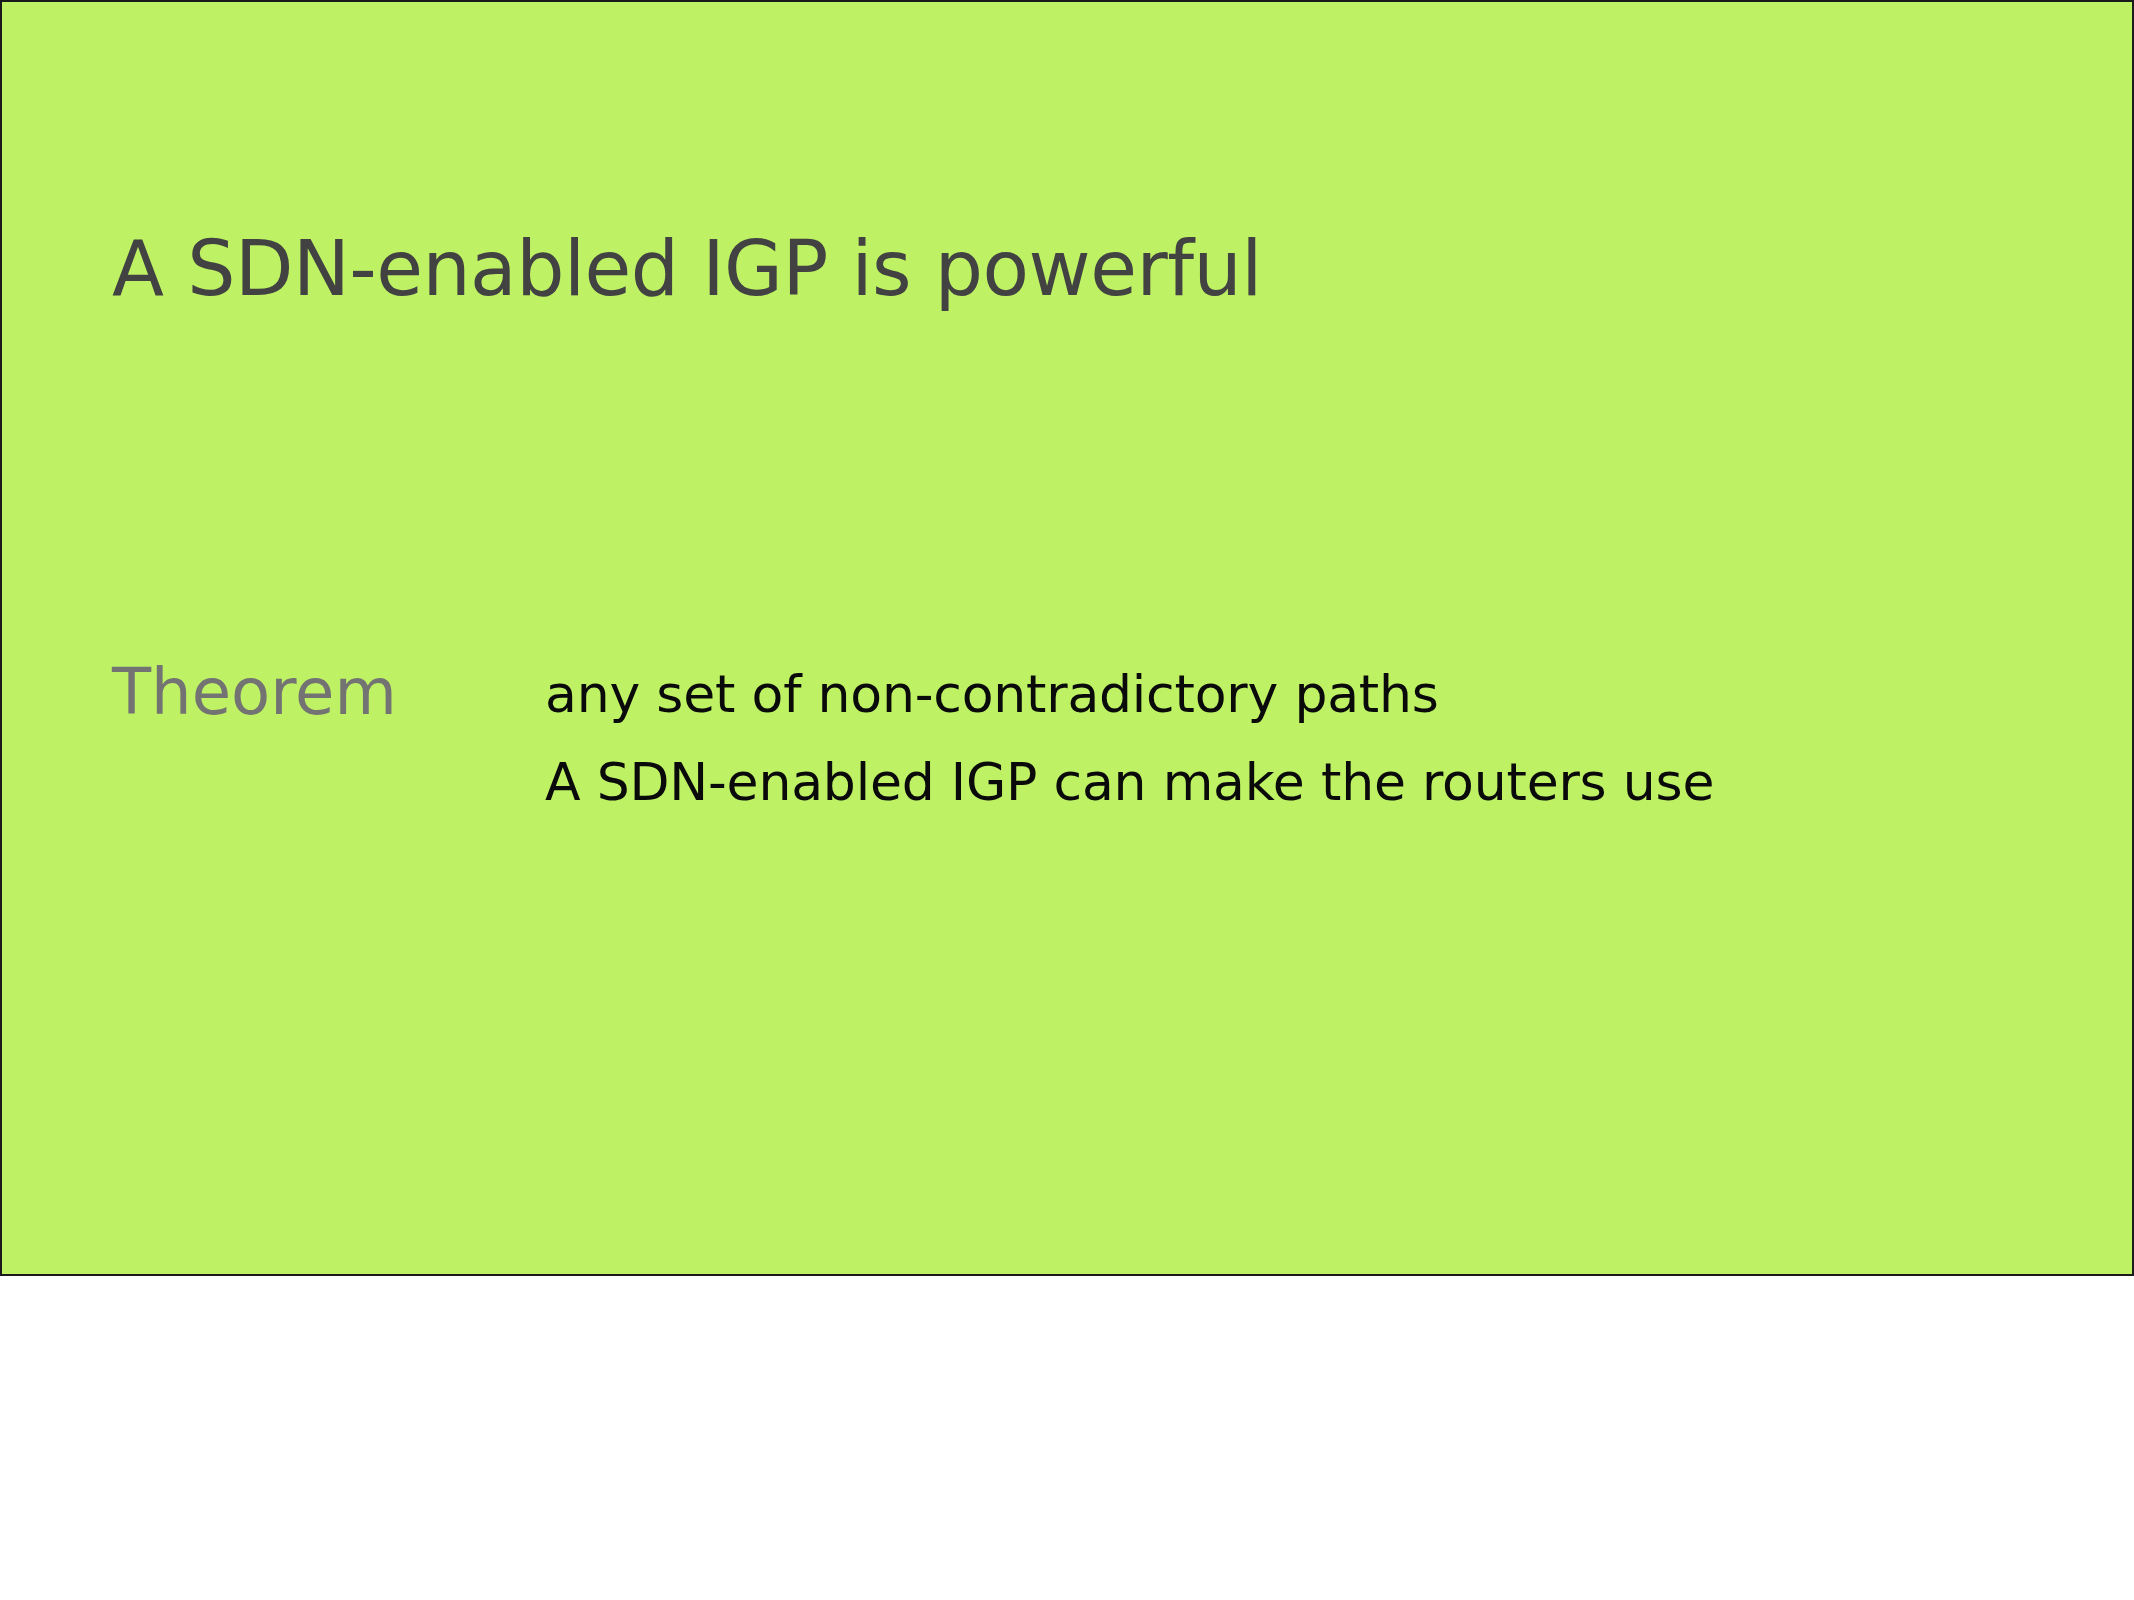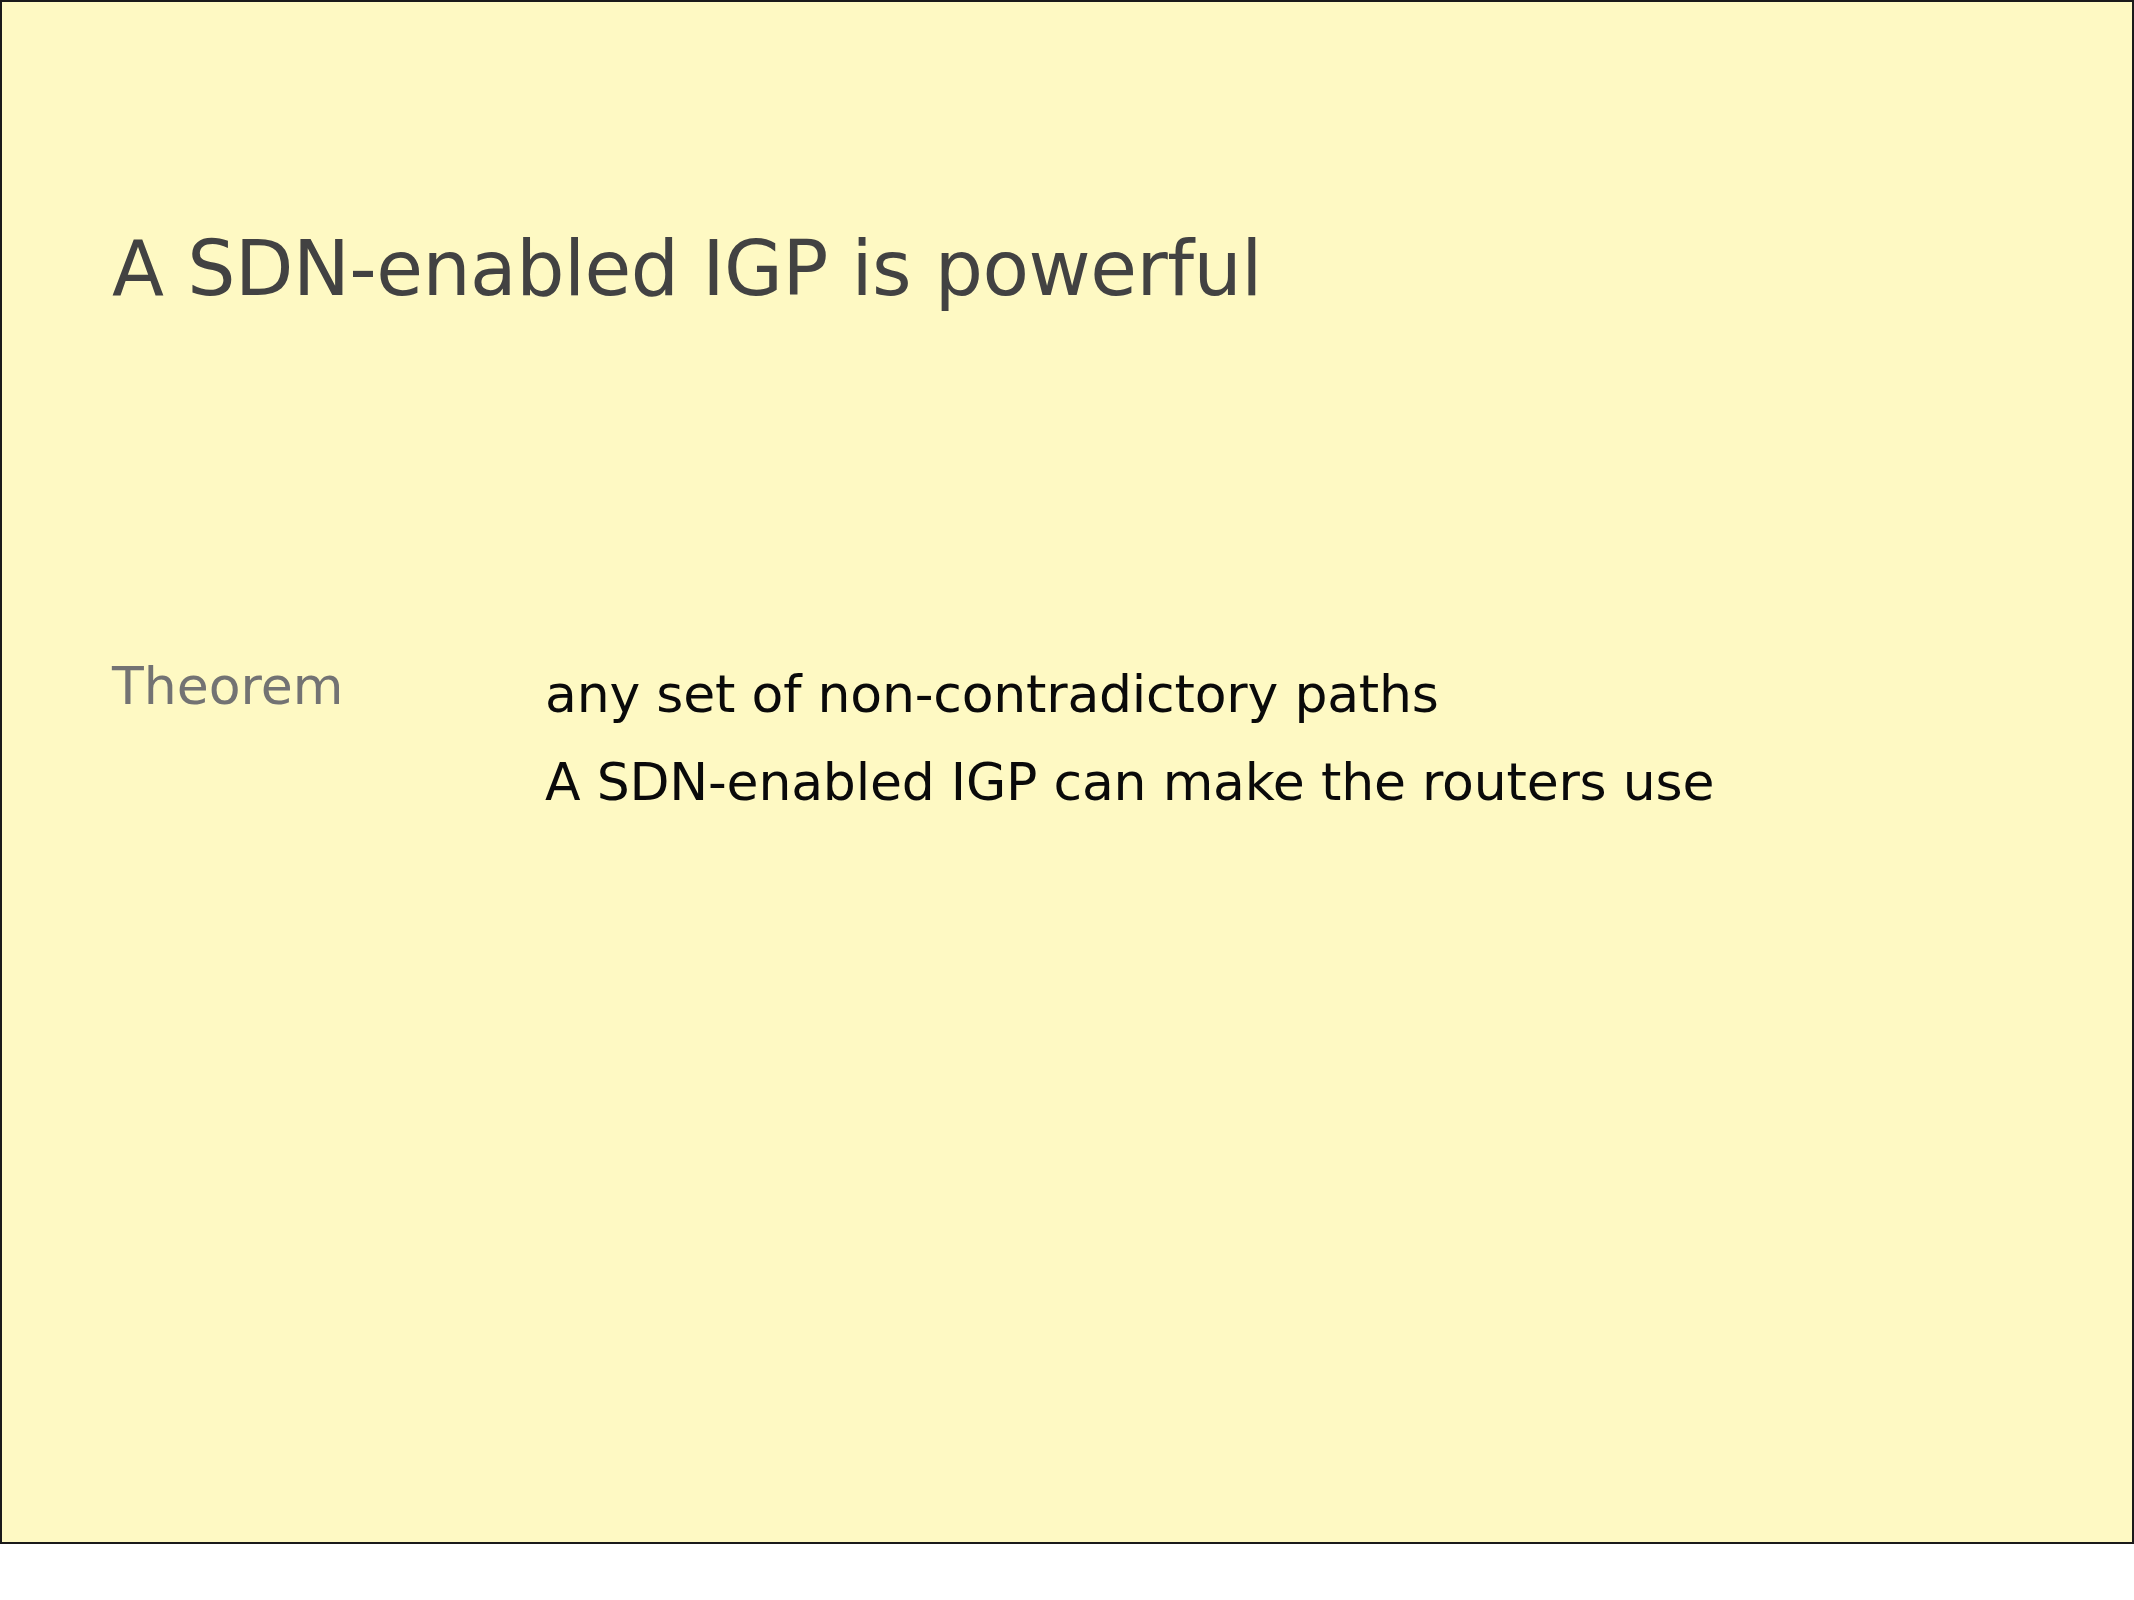--- a/index.html
+++ b/index.html
@@ -4,22 +4,22 @@
 <style>
   html, body {
     margin: 0;
     padding: 0;
     background: #ffffff;
   }
 
   .slide {
     position: relative;
     width: 2134px;
-    height: 1544px;
-    background: #fef9c3;
+    height: 1276px;
+    background: #bef264;
     border: 2px solid #1a1a1a;
     box-sizing: border-box;
     overflow: hidden;
     font-family: "DejaVu Sans", sans-serif;
   }
 
   
   .slide-title {
     position: absolute;
     left: 110px;
@@ -39,21 +39,21 @@
     left: 110px;
     top: 648px;
     width: 1900px;
   }
 
   .theorem-label {
     position: absolute;
     left: 0px;
     top: 10px;
     font-family: "DejaVu Sans", sans-serif;
-    font-size: 52px;
+    font-size: 64px;
     font-weight: 400;
     color: #737373;
     line-height: 1.0;
     white-space: nowrap;
   }
 
   .theorem-body {
     position: absolute;
     left: 433px;
     top: 0px;

